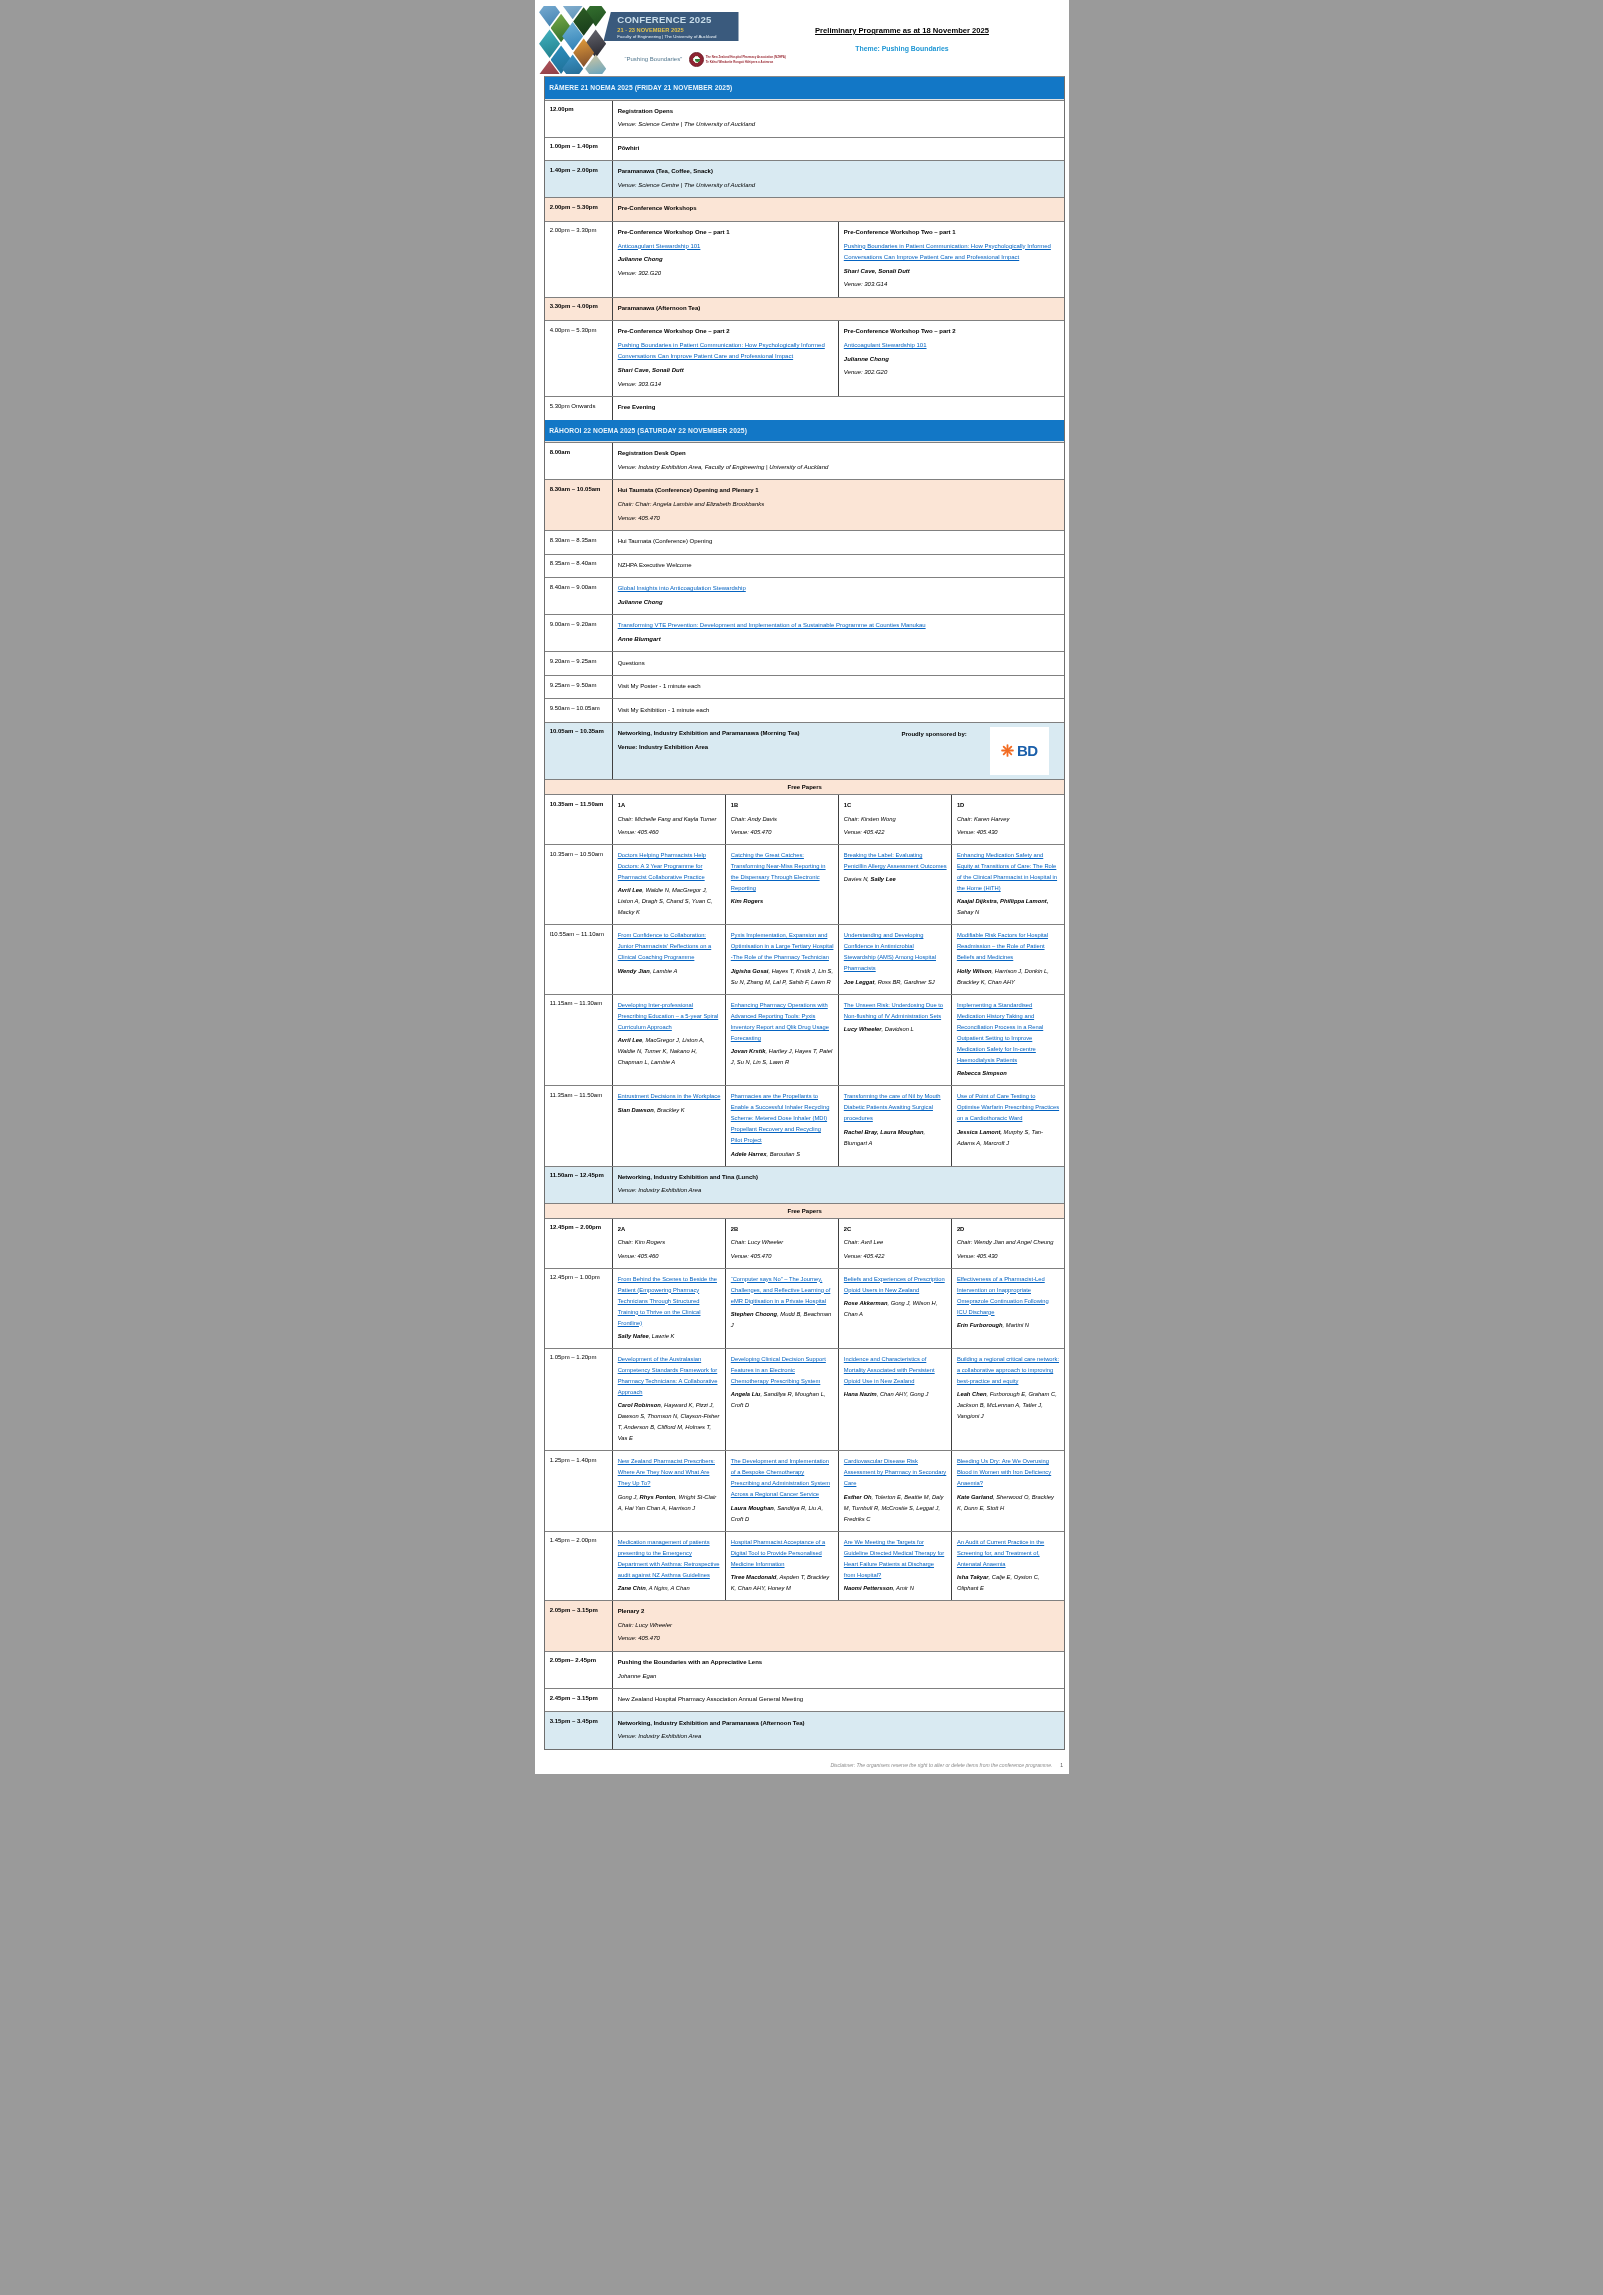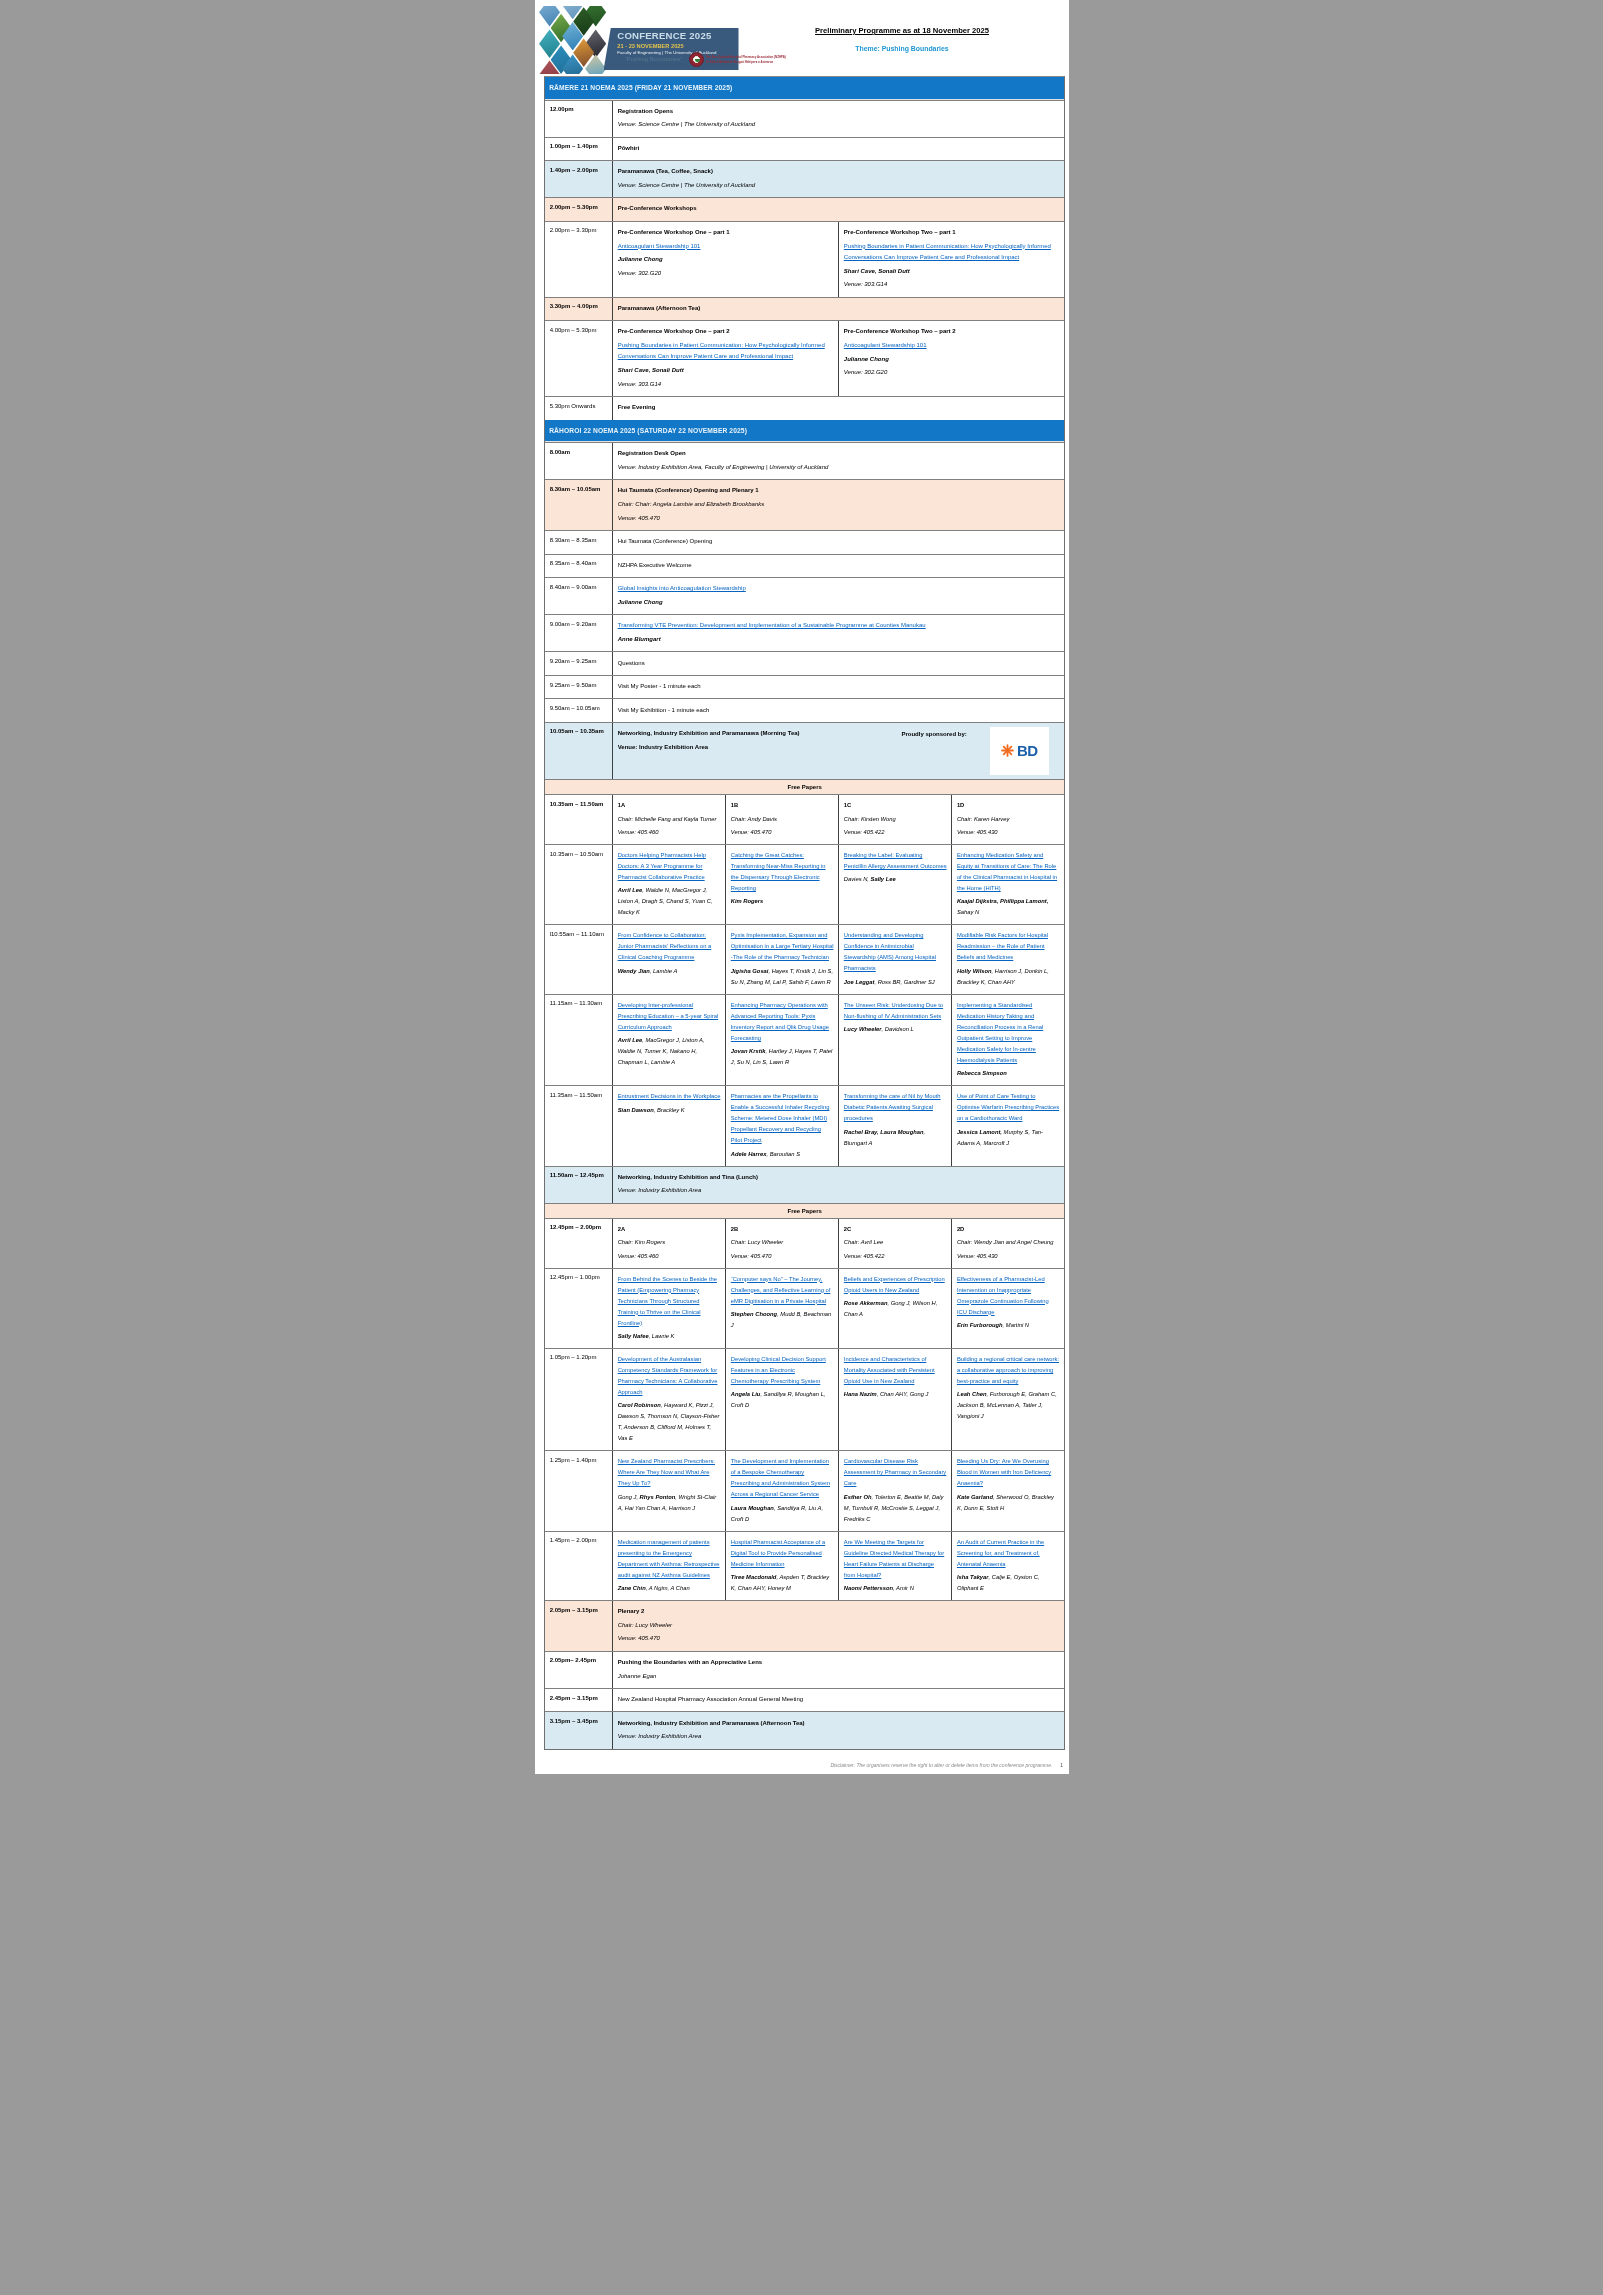--- a/index.html
+++ b/index.html
@@ -8,21 +8,21 @@
     --bd-orange:#f26b21; --bd-blue:#1b5faa; --nzhpa-red:#9a2b35;
   }
   *{box-sizing:border-box;}
   body{margin:0;background:#9a9a9a;font-family:"Liberation Sans",sans-serif;}
   .page{width:534px;margin:0 auto;background:#fff;position:relative;padding-bottom:6.4px;color:#000;}
 
   
   .header{position:relative;height:76px;}
   .mosaic{position:absolute;left:3.7px;top:6.4px;width:80px;height:68px;overflow:hidden;}
   .dia{position:absolute;width:21px;height:28.5px;transform:rotate(0deg);clip-path:polygon(50% 0,100% 50%,50% 100%,0 50%);}
-  .banner{position:absolute;left:69px;top:28px;width:135px;height:42px;background:var(--banner-navy);
+  .banner{position:absolute;left:69px;top:12px;width:135px;height:29px;background:var(--banner-navy);
           clip-path:polygon(7.3px 0,100% 0,100% 100%,0 100%);padding:3.2px 3.7px 0 13.8px;z-index:2;}
   .banner-title{font-size:9.6px;font-weight:bold;color:#c9dde9;letter-spacing:0.2px;line-height:1.05;}
   .banner-dates{font-size:5.7px;font-weight:bold;color:var(--banner-gold);margin-top:1.4px;}
   .banner-venue{font-size:4.4px;color:#eef4f8;margin-top:1.4px;}
   .tagline{position:absolute;left:90px;top:56px;font-size:6px;color:#53788f;z-index:2;}
   .nzhpa{position:absolute;left:154px;top:52px;display:flex;gap:2.3px;align-items:center;z-index:2;}
   .nzhpa-circle{width:15px;height:15px;border-radius:50%;flex:0 0 auto;
     background:radial-gradient(circle at 50% 50%, #fff 0 30%, #d8e6d0 31% 38%, #8f2432 39% 100%);
     border:0.5px solid #6e1b26;position:relative;}
   .nzhpa-cup{position:absolute;left:5px;top:6px;width:5px;height:2.8px;background:#2e7d32;border-radius:0 0 3.7px 3.7px;}

